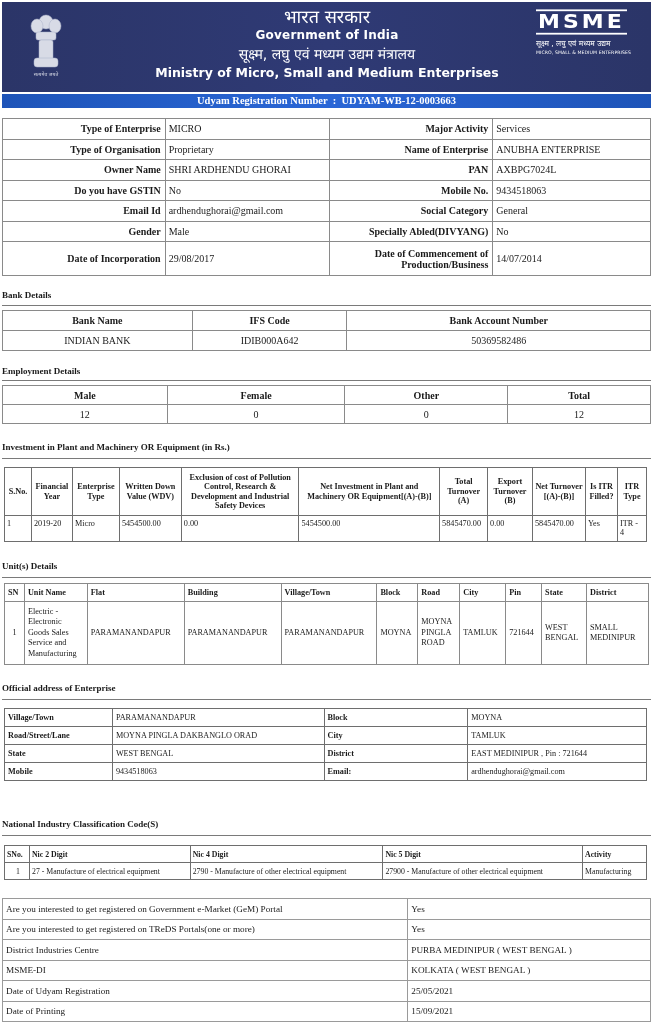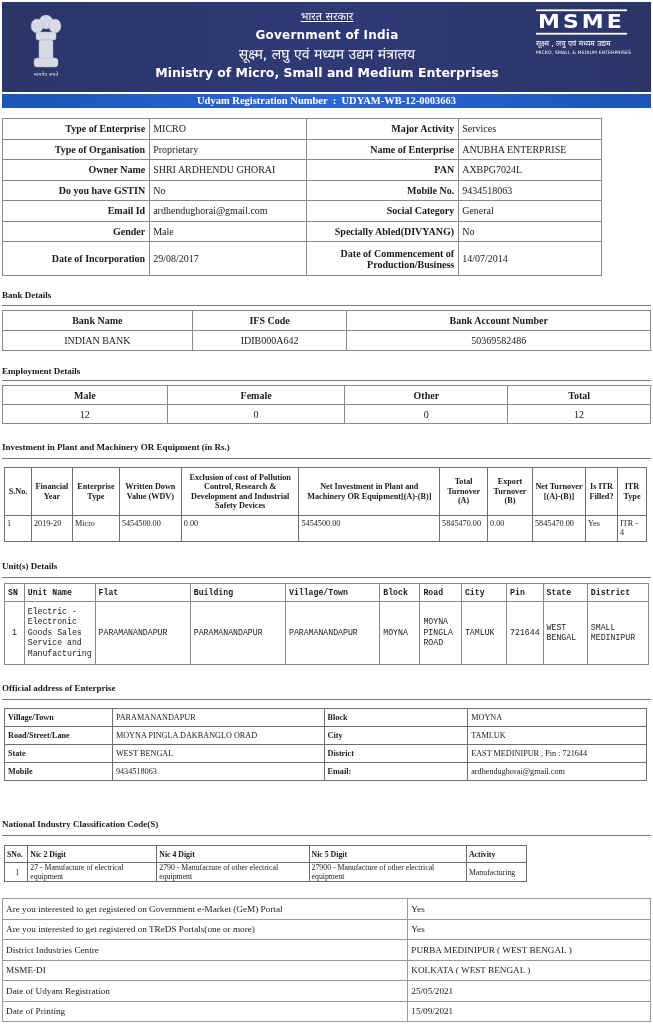--- a/index.html
+++ b/index.html
@@ -5,39 +5,39 @@
   * { box-sizing: border-box; margin: 0; padding: 0; }
   html, body { width: 653px; height: 1024px; background: #ffffff; overflow: hidden; }
   body { font-family: "Liberation Serif", serif; color: #1a1a1a; font-size: 10px; position: relative; }
 
   
   .hdr { position: absolute; left: 2px; top: 2px; width: 649px; height: 90px;
          background: linear-gradient(90deg, #2b3568 0%, #2f3a75 50%, #2b3568 100%); color: #fff; }
   .emblem { position: absolute; left: 26px; top: 10px; width: 36px; height: 68px; }
   .hdr-center { position: absolute; left: 120px; top: 6px; width: 410px; text-align: center;
                 font-family: "DejaVu Sans", sans-serif; }
-  .hdr-hi1 { font-size: 11px; line-height: 18px; text-decoration: underline; }
+  .hdr-hi1 { font-size: 18px; line-height: 18px; }
   .hdr-en1 { font-size: 12px; line-height: 18px; font-weight: bold; letter-spacing: 0.2px; }
   .hdr-hi2 { font-size: 14px; line-height: 20px; }
   .hdr-en2 { font-size: 12.5px; line-height: 18px; font-weight: bold; }
   .msme { position: absolute; left: 534px; top: 6px; width: 110px; text-align: left; }
   .msme-logo { font-family: "DejaVu Sans", sans-serif; font-weight: bold; font-size: 22px;
                letter-spacing: 3px; line-height: 24px; color: #fff; border-top: 2px solid #fff; border-bottom: 2px solid #fff; padding: 0 2px; display:inline-block; transform: scaleY(0.9);}
   .msme-hi { font-size: 7.5px; line-height: 11px; margin-top: 2px; font-family: "DejaVu Sans", sans-serif; }
   .msme-en { font-size: 4.6px; line-height: 7px; font-family: "DejaVu Sans", sans-serif; letter-spacing: 0.1px; }
 
   .regbar { position: absolute; left: 2px; top: 94px; width: 649px; height: 14px;
             background: linear-gradient(90deg, #1e54b8 0%, #2a66d6 50%, #1e54b8 100%);
             color: #fff; text-align: center; font-size: 10.5px; line-height: 14px; font-weight: bold; }
 
   table { border-collapse: collapse; position: absolute; }
   td, th { border: 1px solid #8a8a8a; vertical-align: middle; }
 
   
-  .top { left: 2px; top: 118px; width: 600px; }
+  .top { left: 2px; top: 118px; width: 649px; }
   .top td { height: 20.5px; font-size: 10px; }
   .top td.lbl { font-weight: bold; text-align: right; padding-right: 4px; }
   .top td.val { padding-left: 3px; }
   .top tr.tall td { height: 34px; }
 
   .sec-title { position: absolute; left: 2px; font-weight: bold; font-size: 9px; }
   .rule { position: absolute; left: 2px; width: 649px; border-top: 1.5px solid #7a7a7a; }
 
   .bank { left: 2px; top: 310px; width: 649px; }
   .bank td { height: 20px; text-align: center; font-size: 10px; }
@@ -45,30 +45,30 @@
 
   .emp { left: 2px; top: 385px; width: 649px; }
   .emp td { height: 19px; text-align: center; font-size: 10px; }
   .emp tr.h td { font-weight: bold; }
 
   .inv { left: 4px; top: 467px; width: 643px; border: 1px solid #777; }
   .inv td { font-size: 8.2px; border: 1.5px solid #6e6e6e; padding: 1px 2px; }
   .inv tr.h td { font-weight: bold; text-align: center; height: 48px; line-height: 9.5px; }
   .inv tr.d td { height: 26px; vertical-align: top; padding-top: 3px; }
 
-  .unit { left: 4px; top: 583px; width: 645px; font-family: Liberation Mono, monospace; }
+  .unit { left: 4px; top: 583px; width: 645px; }
   .unit td { font-size: 8.2px; padding: 1px 3px; border: 1px solid #8a8a8a; }
   .unit tr.h td { font-weight: bold; height: 18px; }
   .unit tr.d td { height: 63px; line-height: 10.5px; }
 
   .addr { left: 4px; top: 708px; width: 643px; }
   .addr td { font-size: 8.2px; height: 18px; padding-left: 3px; border: 1.5px solid #6e6e6e; }
   .addr td.lbl { font-weight: bold; }
 
-  .nic { left: 4px; top: 845px; width: 523px; }
+  .nic { left: 4px; top: 845px; width: 643px; }
   .nic td { font-size: 7.8px; height: 17px; padding-left: 2px; border: 1.5px solid #6e6e6e; }
   .nic tr.h td { font-weight: bold; }
 
   .misc { left: 2px; top: 898px; width: 649px; }
   .misc td { font-size: 9.2px; height: 20.5px; padding-left: 3px; border: 1px solid #9a9a9a; }
 </style>
 </head>
 <body>
 
 <div class="hdr">

